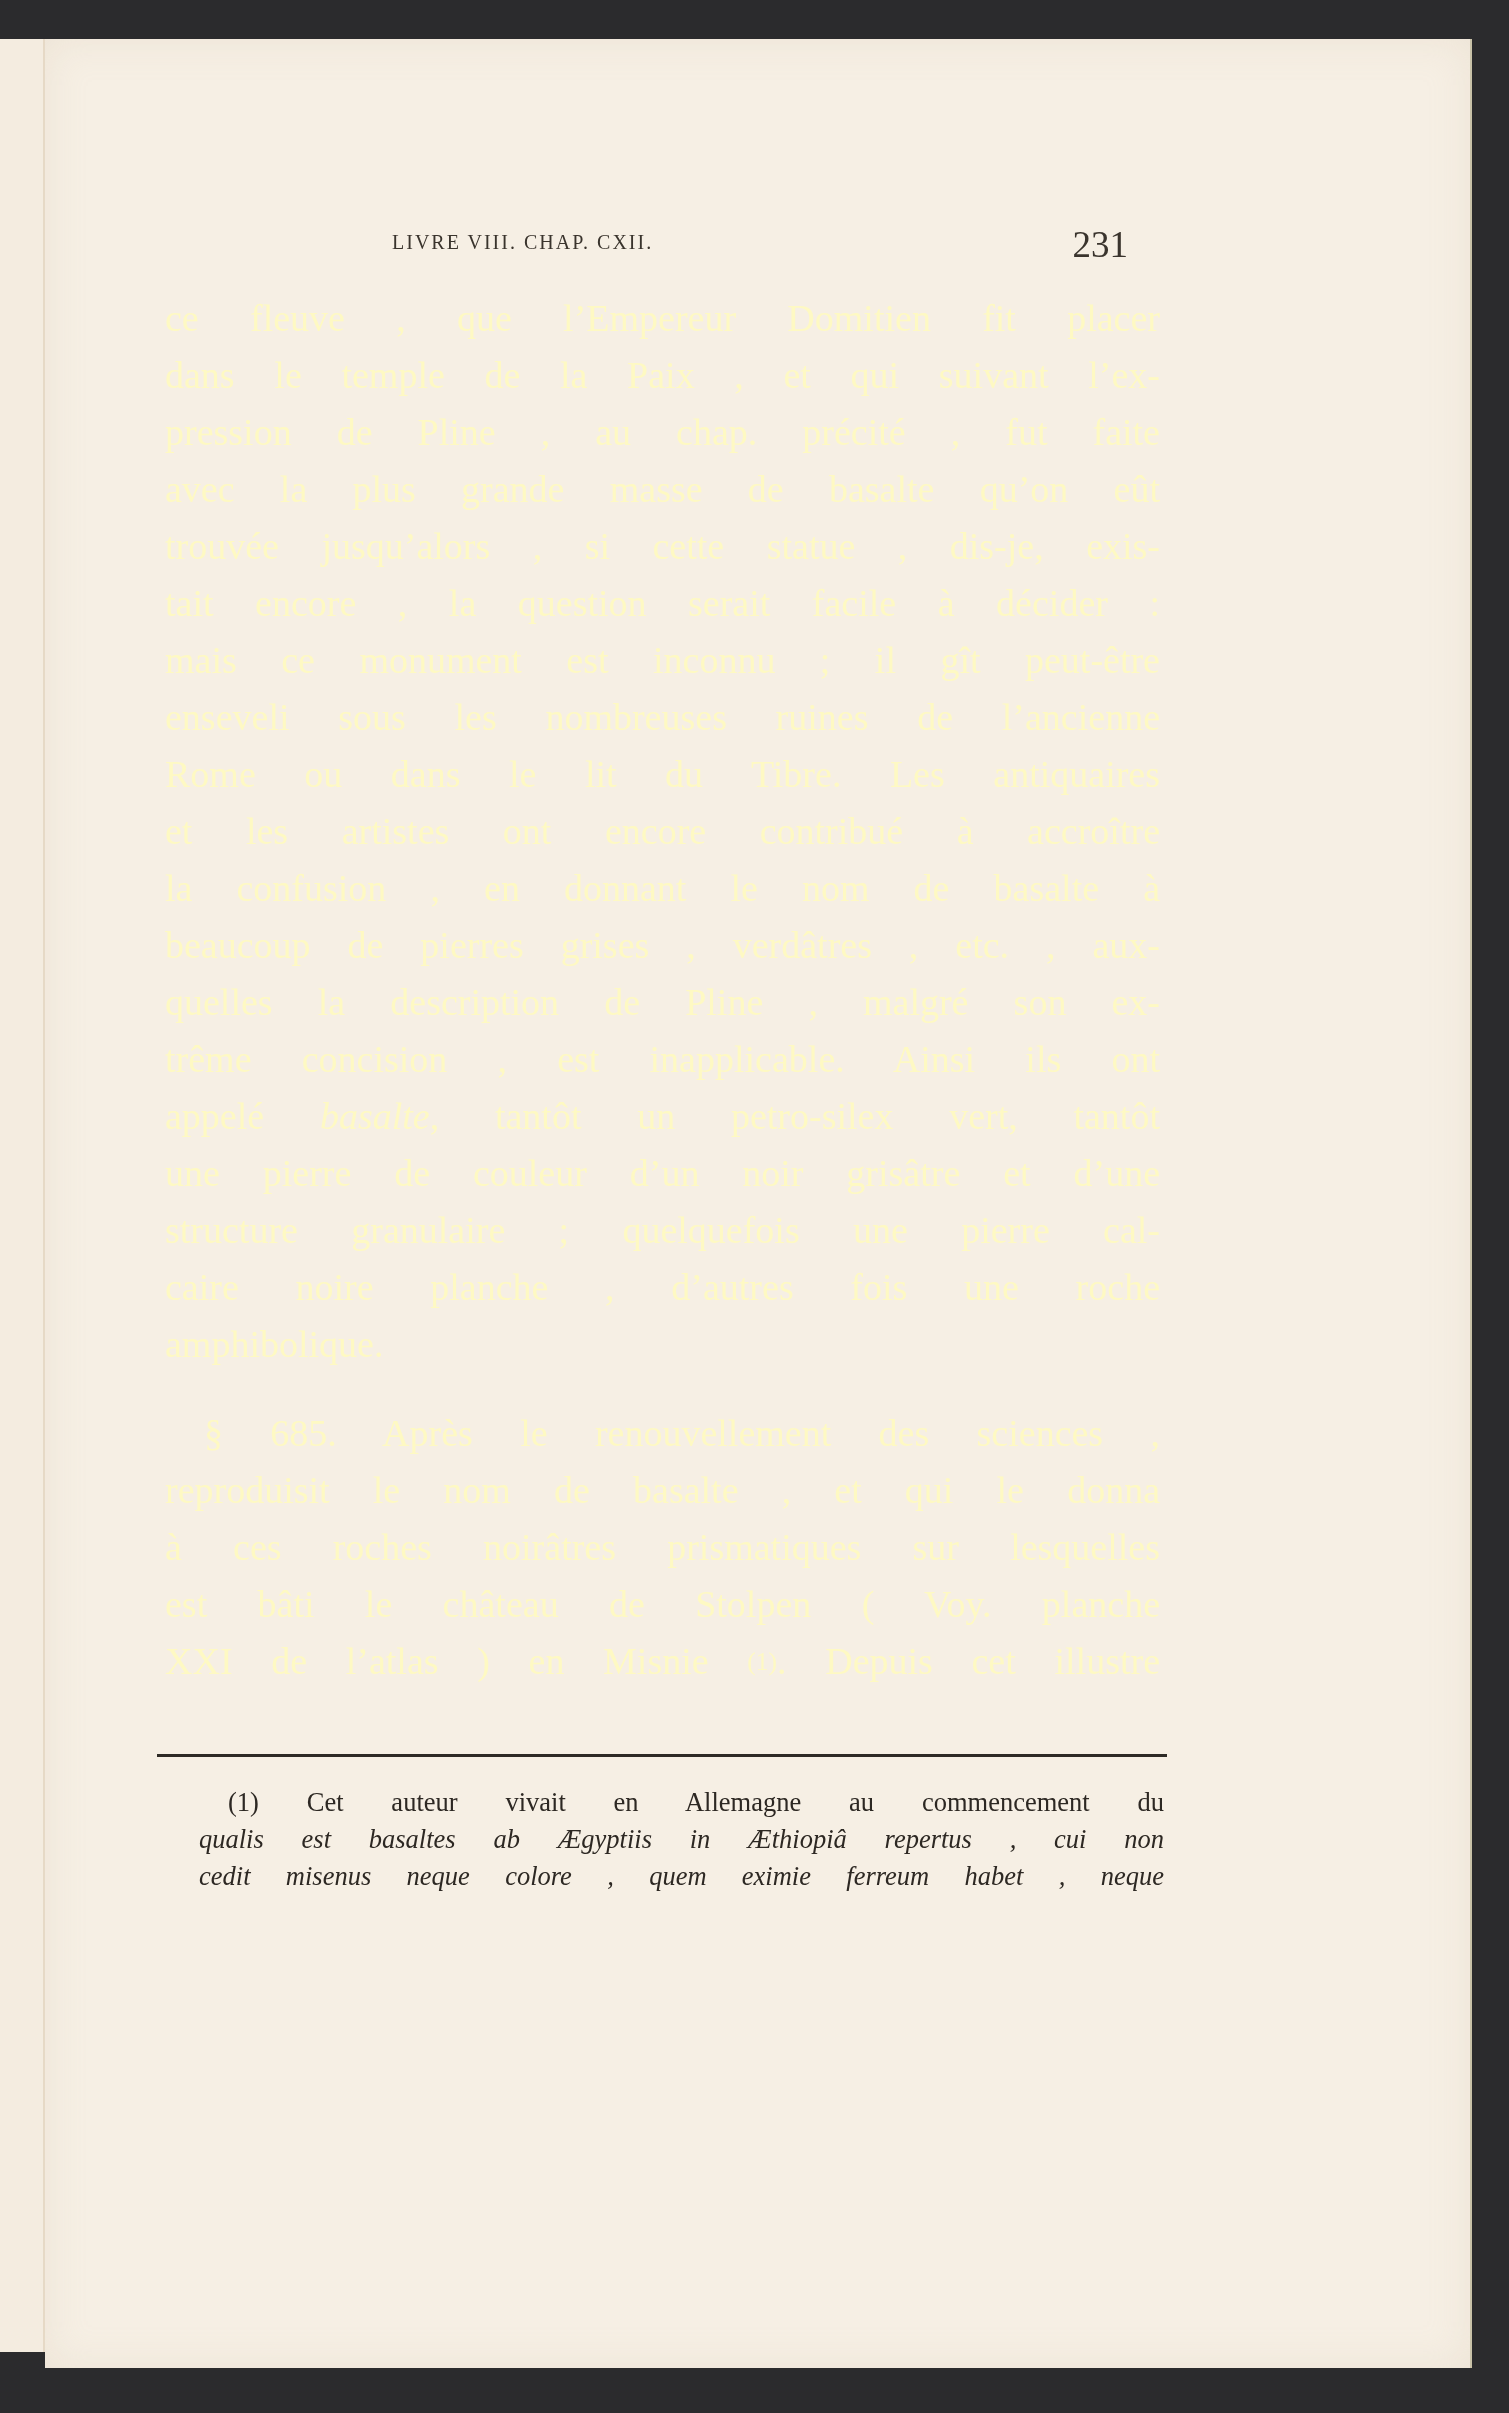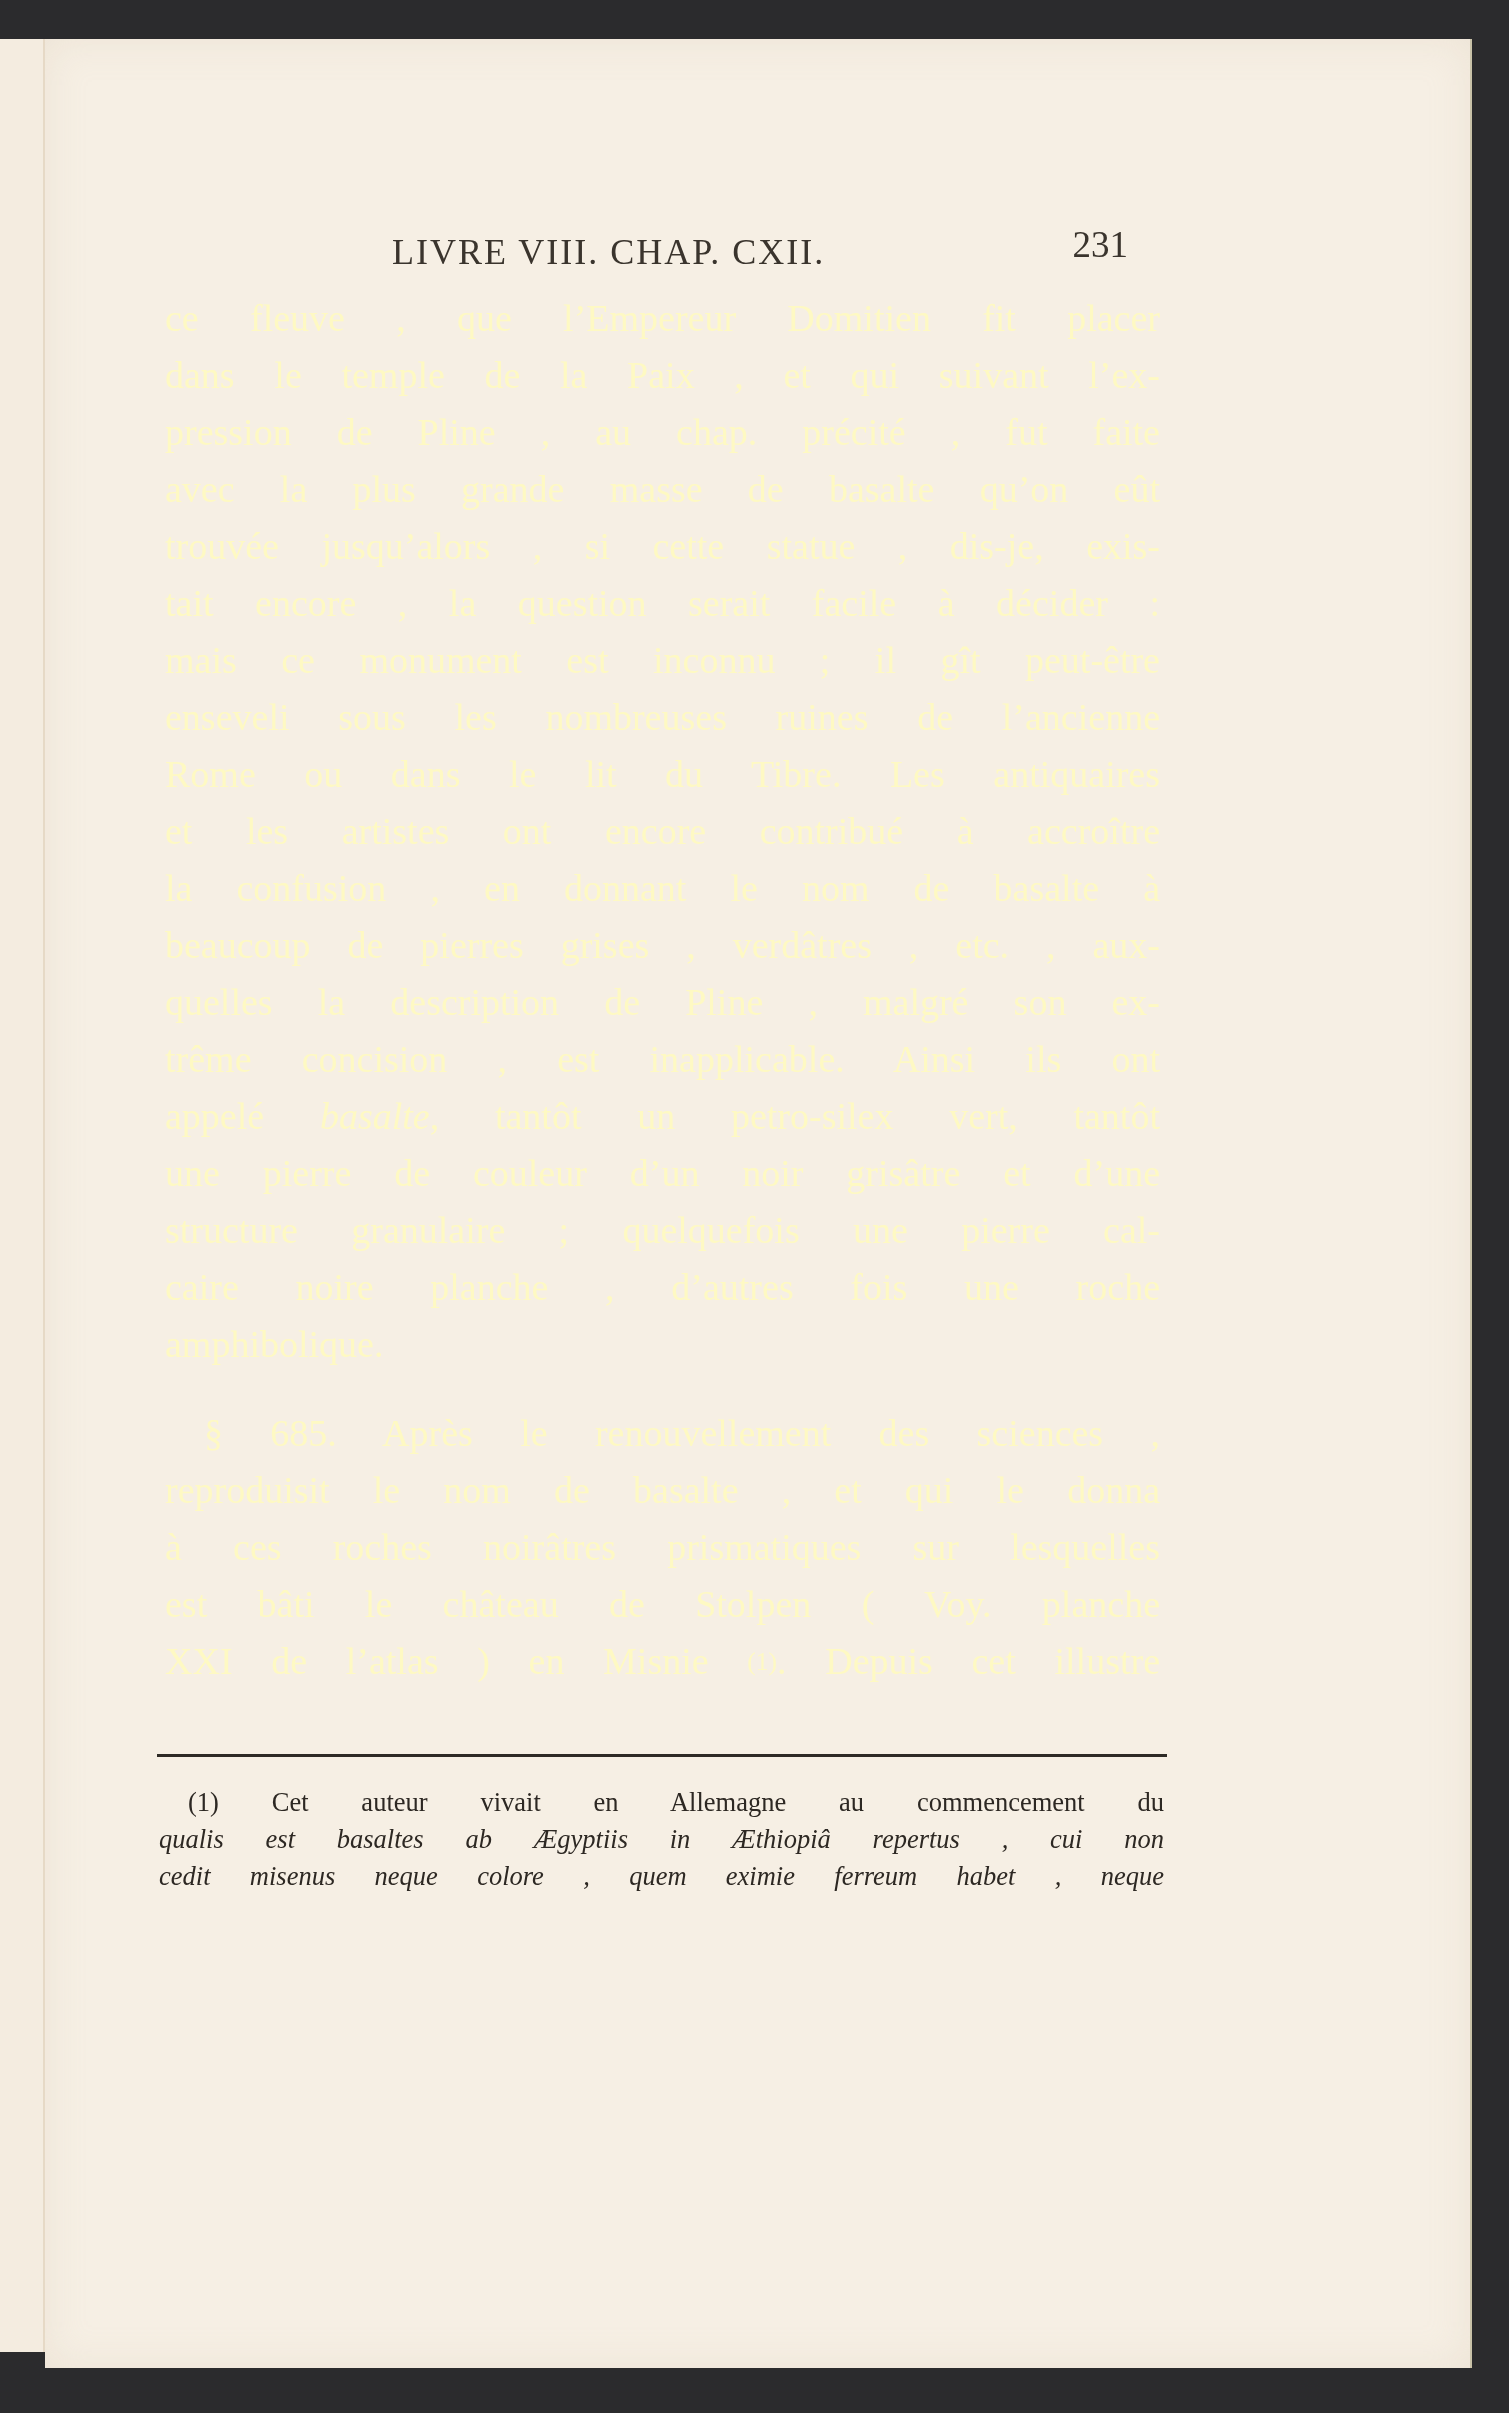--- a/index.html
+++ b/index.html
@@ -17,21 +17,21 @@
     background:#f6efe4;
     border-right:2.9px solid #c9c2a8;
     box-shadow: inset 0 0 39px rgba(210,195,170,0.25);
   }
   .header {
     position:absolute; left:392px; top:223px; width:745px; height:49px;
     color:#3a342d;
   }
   .running-head {
     position:absolute; left:0; top:7.8px;
-    font-size:36px; letter-spacing:2px; text-transform:uppercase;
+    font-size:20px; letter-spacing:2px; text-transform:uppercase;
   }
   .folio {
     position:absolute; right:9px; top:0; font-size:37px;margin-left:31px;
   }
   .body-text {
     position:absolute; left:165px; top:290px; width:995px;
     font-size:38px; line-height:57px; color:#fef9c3;
     text-align:justify;
   }
   .line {
@@ -41,21 +41,21 @@
   .line.last { text-align-last:left; }
   .indent { padding-left:39px;margin-top:32px; }
   .rule {
     position:absolute; left:157px; top:1754px; width:1010px; height:2.9px;
     background:#2e2a25;
   }
   .footnote {
     position:absolute; left:159px; top:1784px; width:1005px;
     font-size:26.5px; line-height:37px; color:#2d2823;
   }
-  .footnote .line { height:37px; }
+  .footnote .line { height:37px;margin-left:40px; }
   .fn-indent { padding-left:29px; }
   em { font-style:italic; }
   sup { font-size:60%; }
 </style>
 </head>
 <body>
 
 <div class="left-page"></div>
 
 <div class="page"></div>

